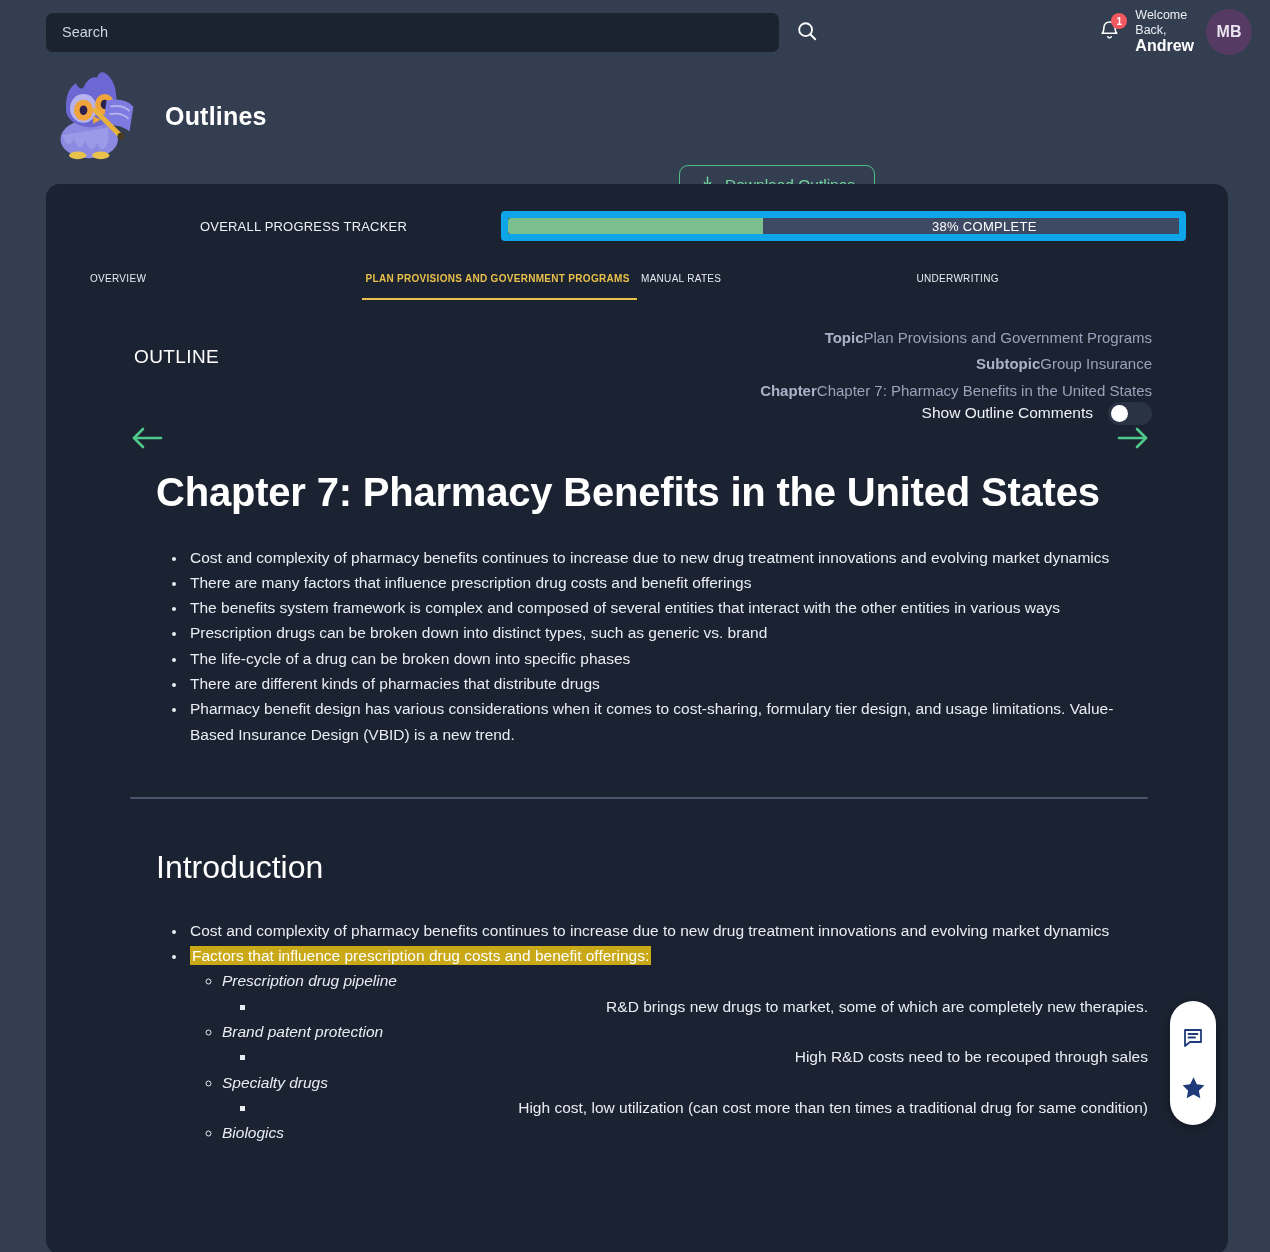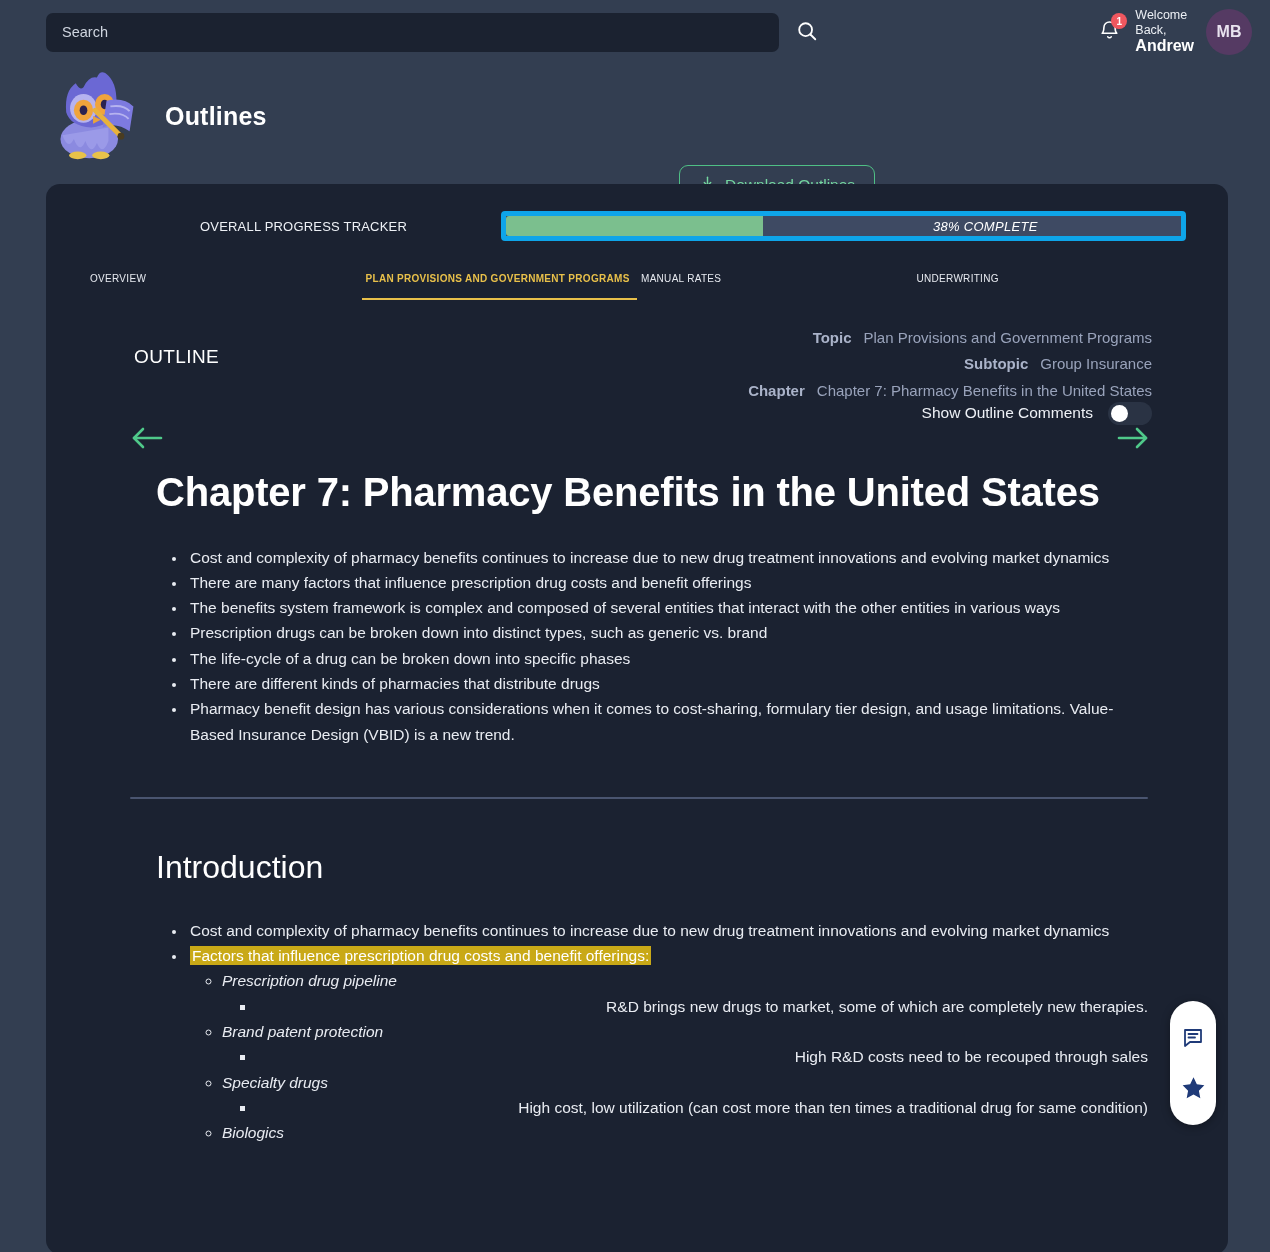--- a/index.html
+++ b/index.html
@@ -185,24 +185,23 @@
     letter-spacing: .2px;
     color: #eef1f6;
     width: 395px;
     text-align: center;
   }
   .progress-track {
     flex: 1;
     height: 30px;
     border-radius: 4px;
     background: #3e4a63;
-    border: 5px solid #0ea5e9;
+    border: 7px solid #0ea5e9;
     position: relative;
     overflow: hidden;
-    font-style: italic;
   }
   .progress-fill {
     position: absolute;
     left: 0; top: 0; bottom: 0;
     background: #7bbf8e;
     border-radius: 3px 0 0 3px;
   }
   .progress-text {
     position: absolute;
     inset: 0;
@@ -256,21 +255,20 @@
     position: absolute;
     right: 76px;
     top: 25px;
     text-align: right;
     font-size: 15px;
     line-height: 26.5px;
   }
   .meta-row {
     display: flex;
     justify-content: flex-end;
-    gap: 12px;
     white-space: nowrap;
   }
   .meta-key {
     color: #aab3c9;
     font-weight: bold;
   }
   .meta-val {
     color: #99a3bb;
   }
   .toggle-row {

